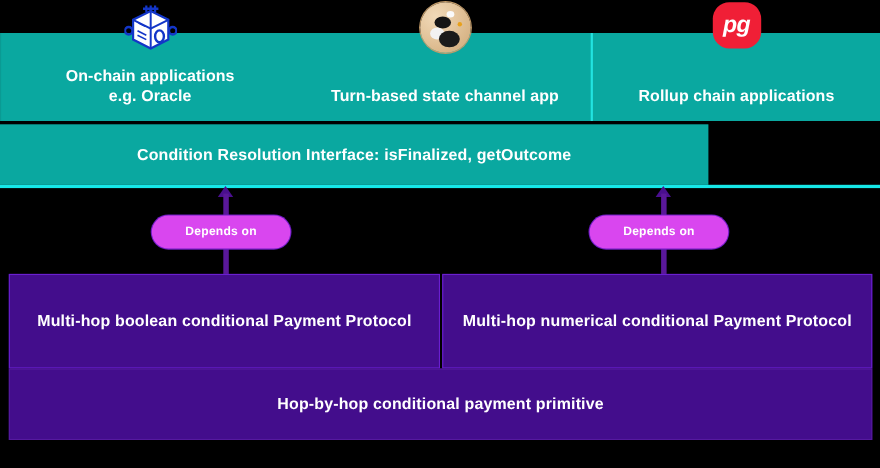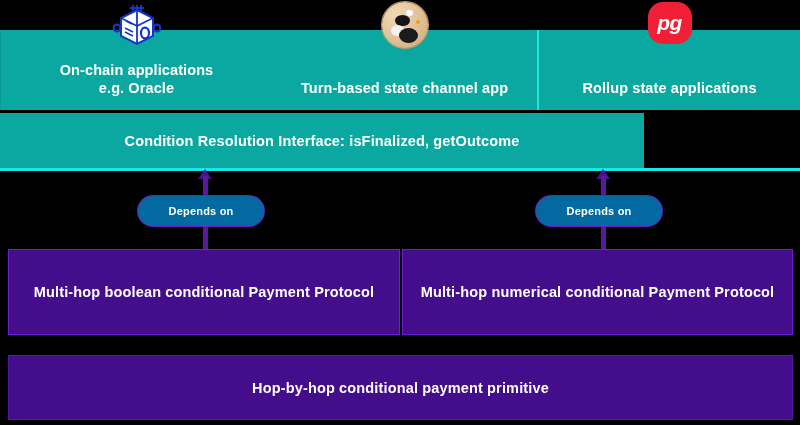--- a/index.html
+++ b/index.html
@@ -153,21 +153,21 @@
     border-right: 7px solid transparent;
     border-bottom: 10px solid #4a0f8f;
   }
   #dep-arrowhead-0 { left: 198px; top: 169px; }
   #dep-arrowhead-1 { left: 596px; top: 169px; }
 
   .dep-pill {
     position: absolute;
     height: 30px;
     border-radius: 15px;
-    background: #0369a1;
+    background: #d946ef;
     display: flex;
     align-items: center;
     justify-content: center;
     box-shadow: 0 0 0 1px #6f1cc4;
   }
   #dep-pill-0 { left: 138px; top: 196px; width: 126px; }
   #dep-pill-1 { left: 536px; top: 196px; width: 126px; }
   .dep-pill-label {
     color: #ffffff;
     font-size: 11px;
@@ -201,21 +201,21 @@
     font-size: 14.5px;
     font-weight: bold;
     text-align: center;
     letter-spacing: 0.15px;
   }
 
   
   #primitive-box {
     position: absolute;
     left: 8px;
-    top: 355px;
+    top: 335px;
     width: 785px;
     height: 65px;
     background: #430d8c;
     border: 1px solid #551a9e;
     box-sizing: border-box;
     display: flex;
     align-items: center;
     justify-content: center;
   }
   #primitive-label {
@@ -272,21 +272,21 @@
     </div>
     <div class="app-label">Turn-based state channel app</div>
   </div>
 
   <div class="app-card" id="app-card-2">
     <div class="app-icon">
       <div id="pg-icon">
         <span class="pg-text">pg</span>
       </div>
     </div>
-    <div class="app-label">Rollup state applications</div>
+    <div class="app-label">Rollup chain applications</div>
   </div>
 
 </div>
 
 <div id="interface-band">
   <div id="interface-label">Condition Resolution Interface: isFinalized, getOutcome</div>
 </div>
 <div id="interface-underline"></div>
 
 <div class="dep-arrowhead" id="dep-arrowhead-0"></div>

